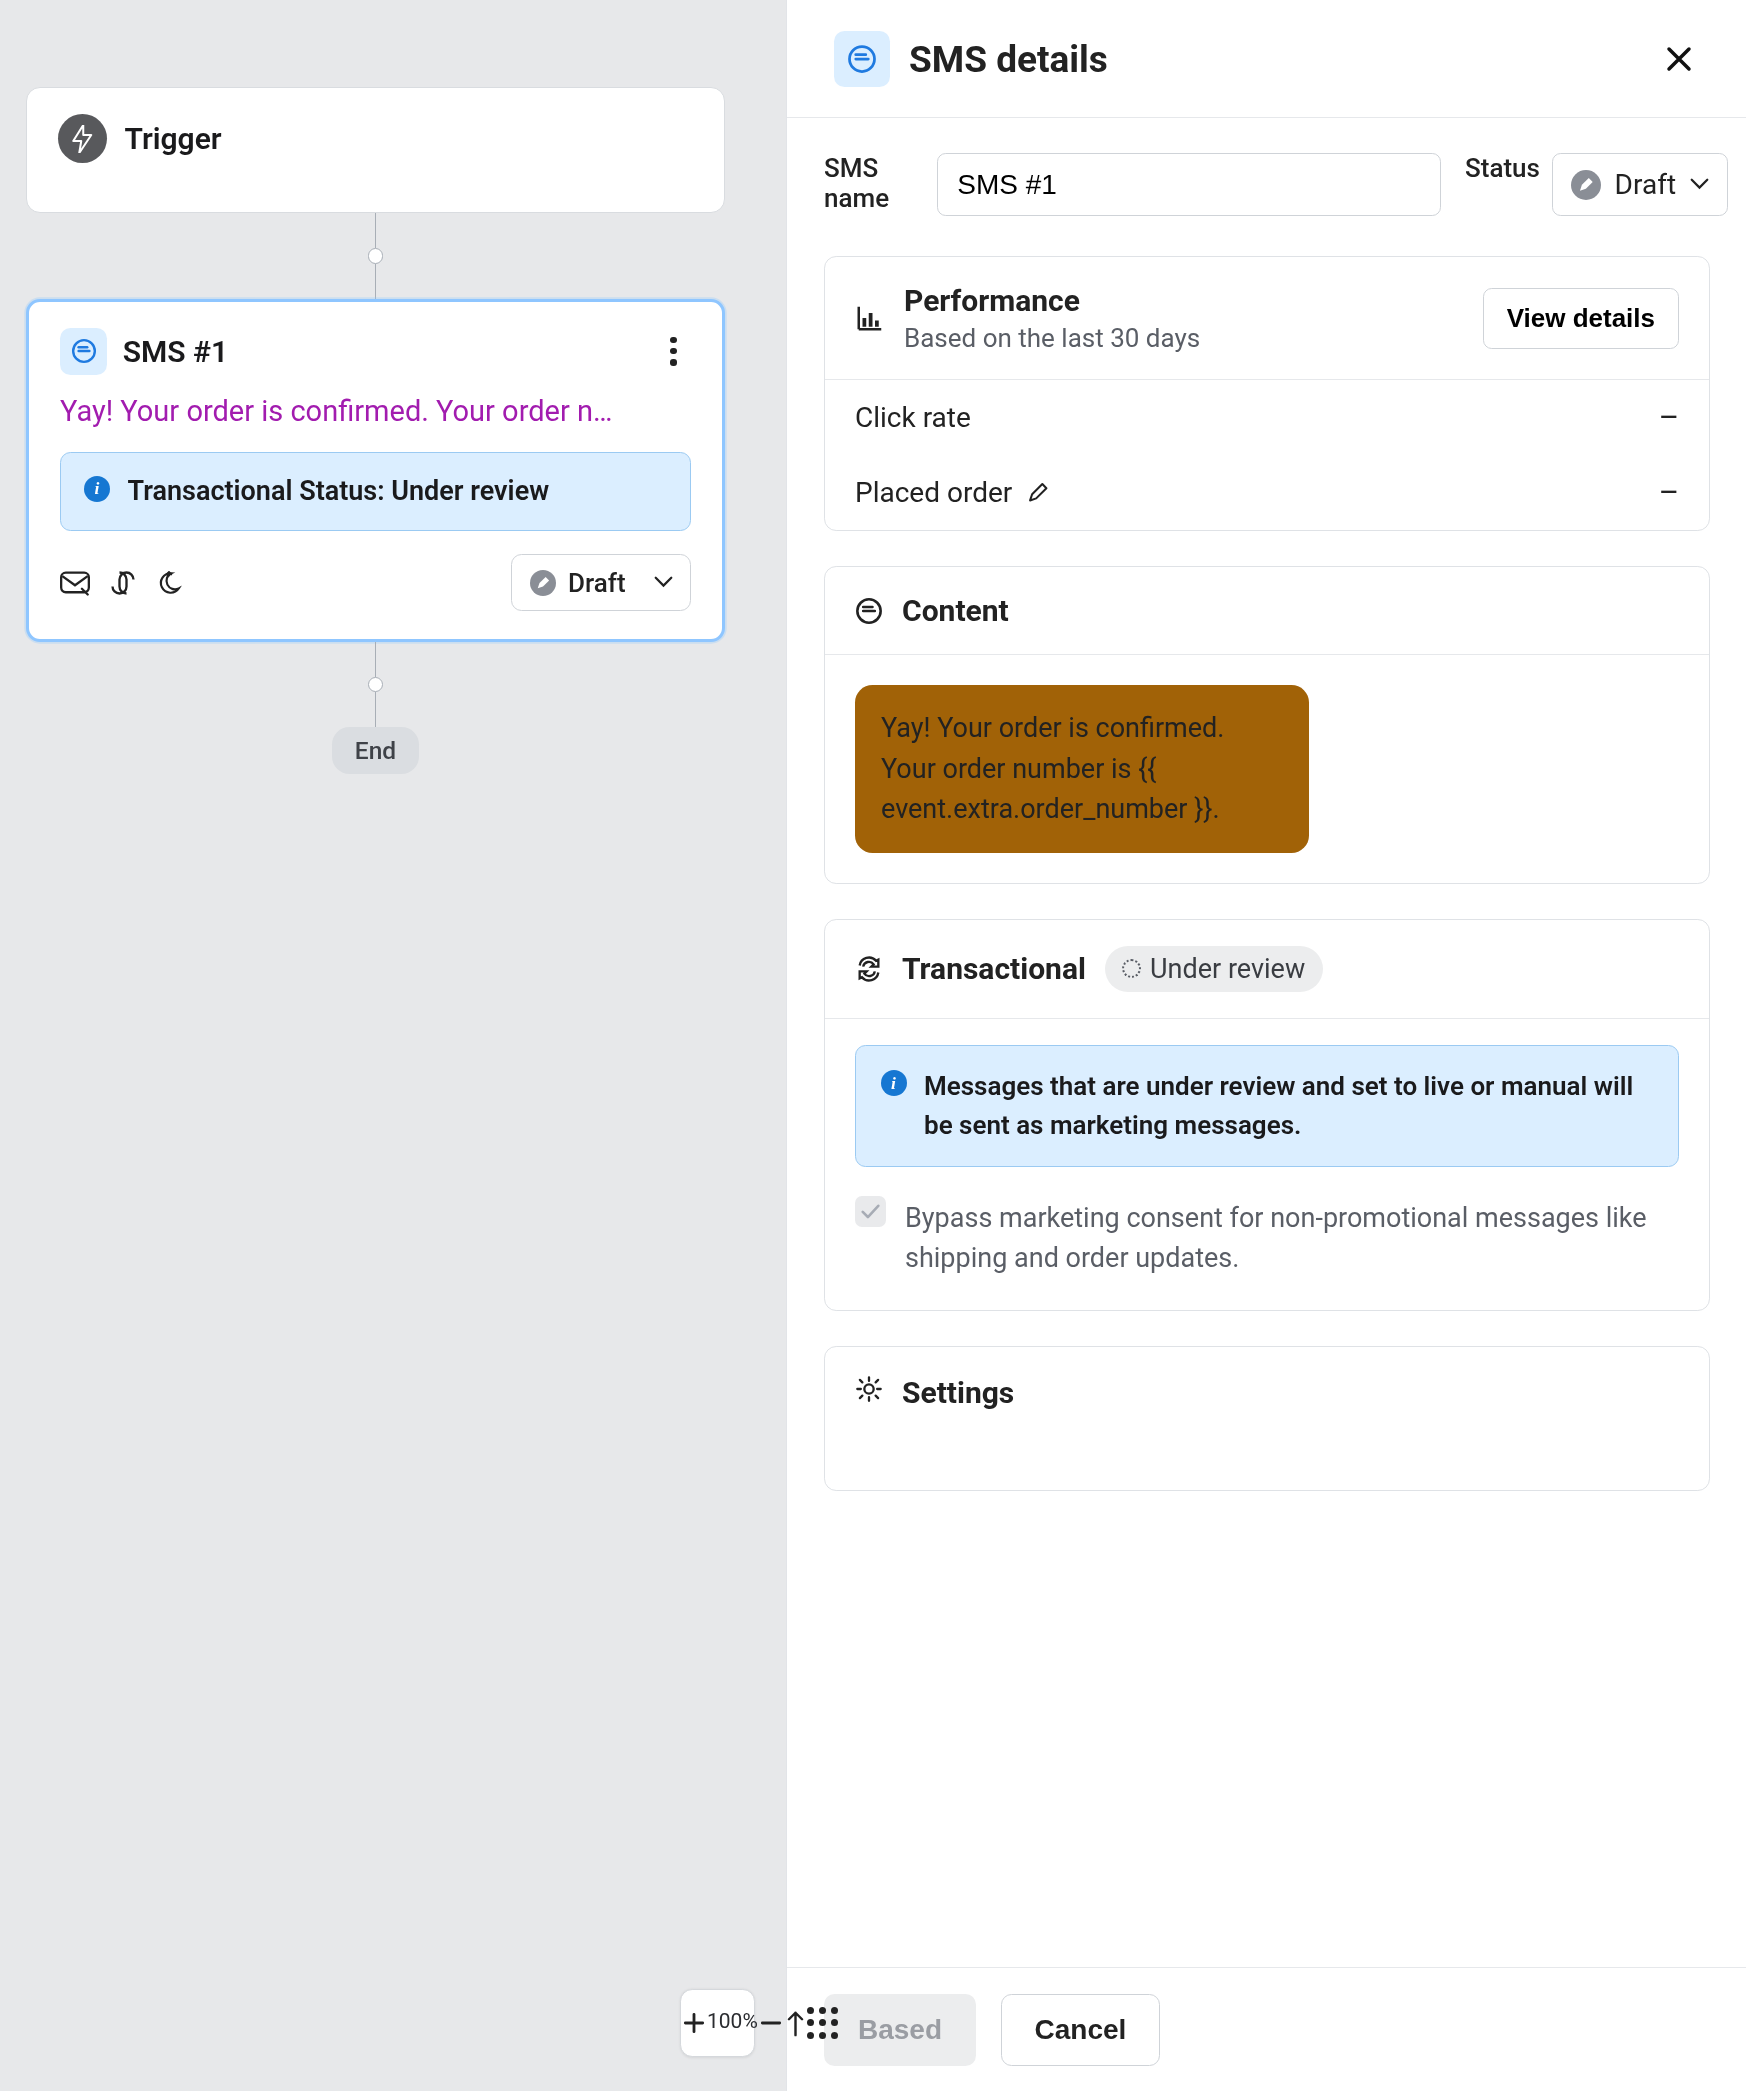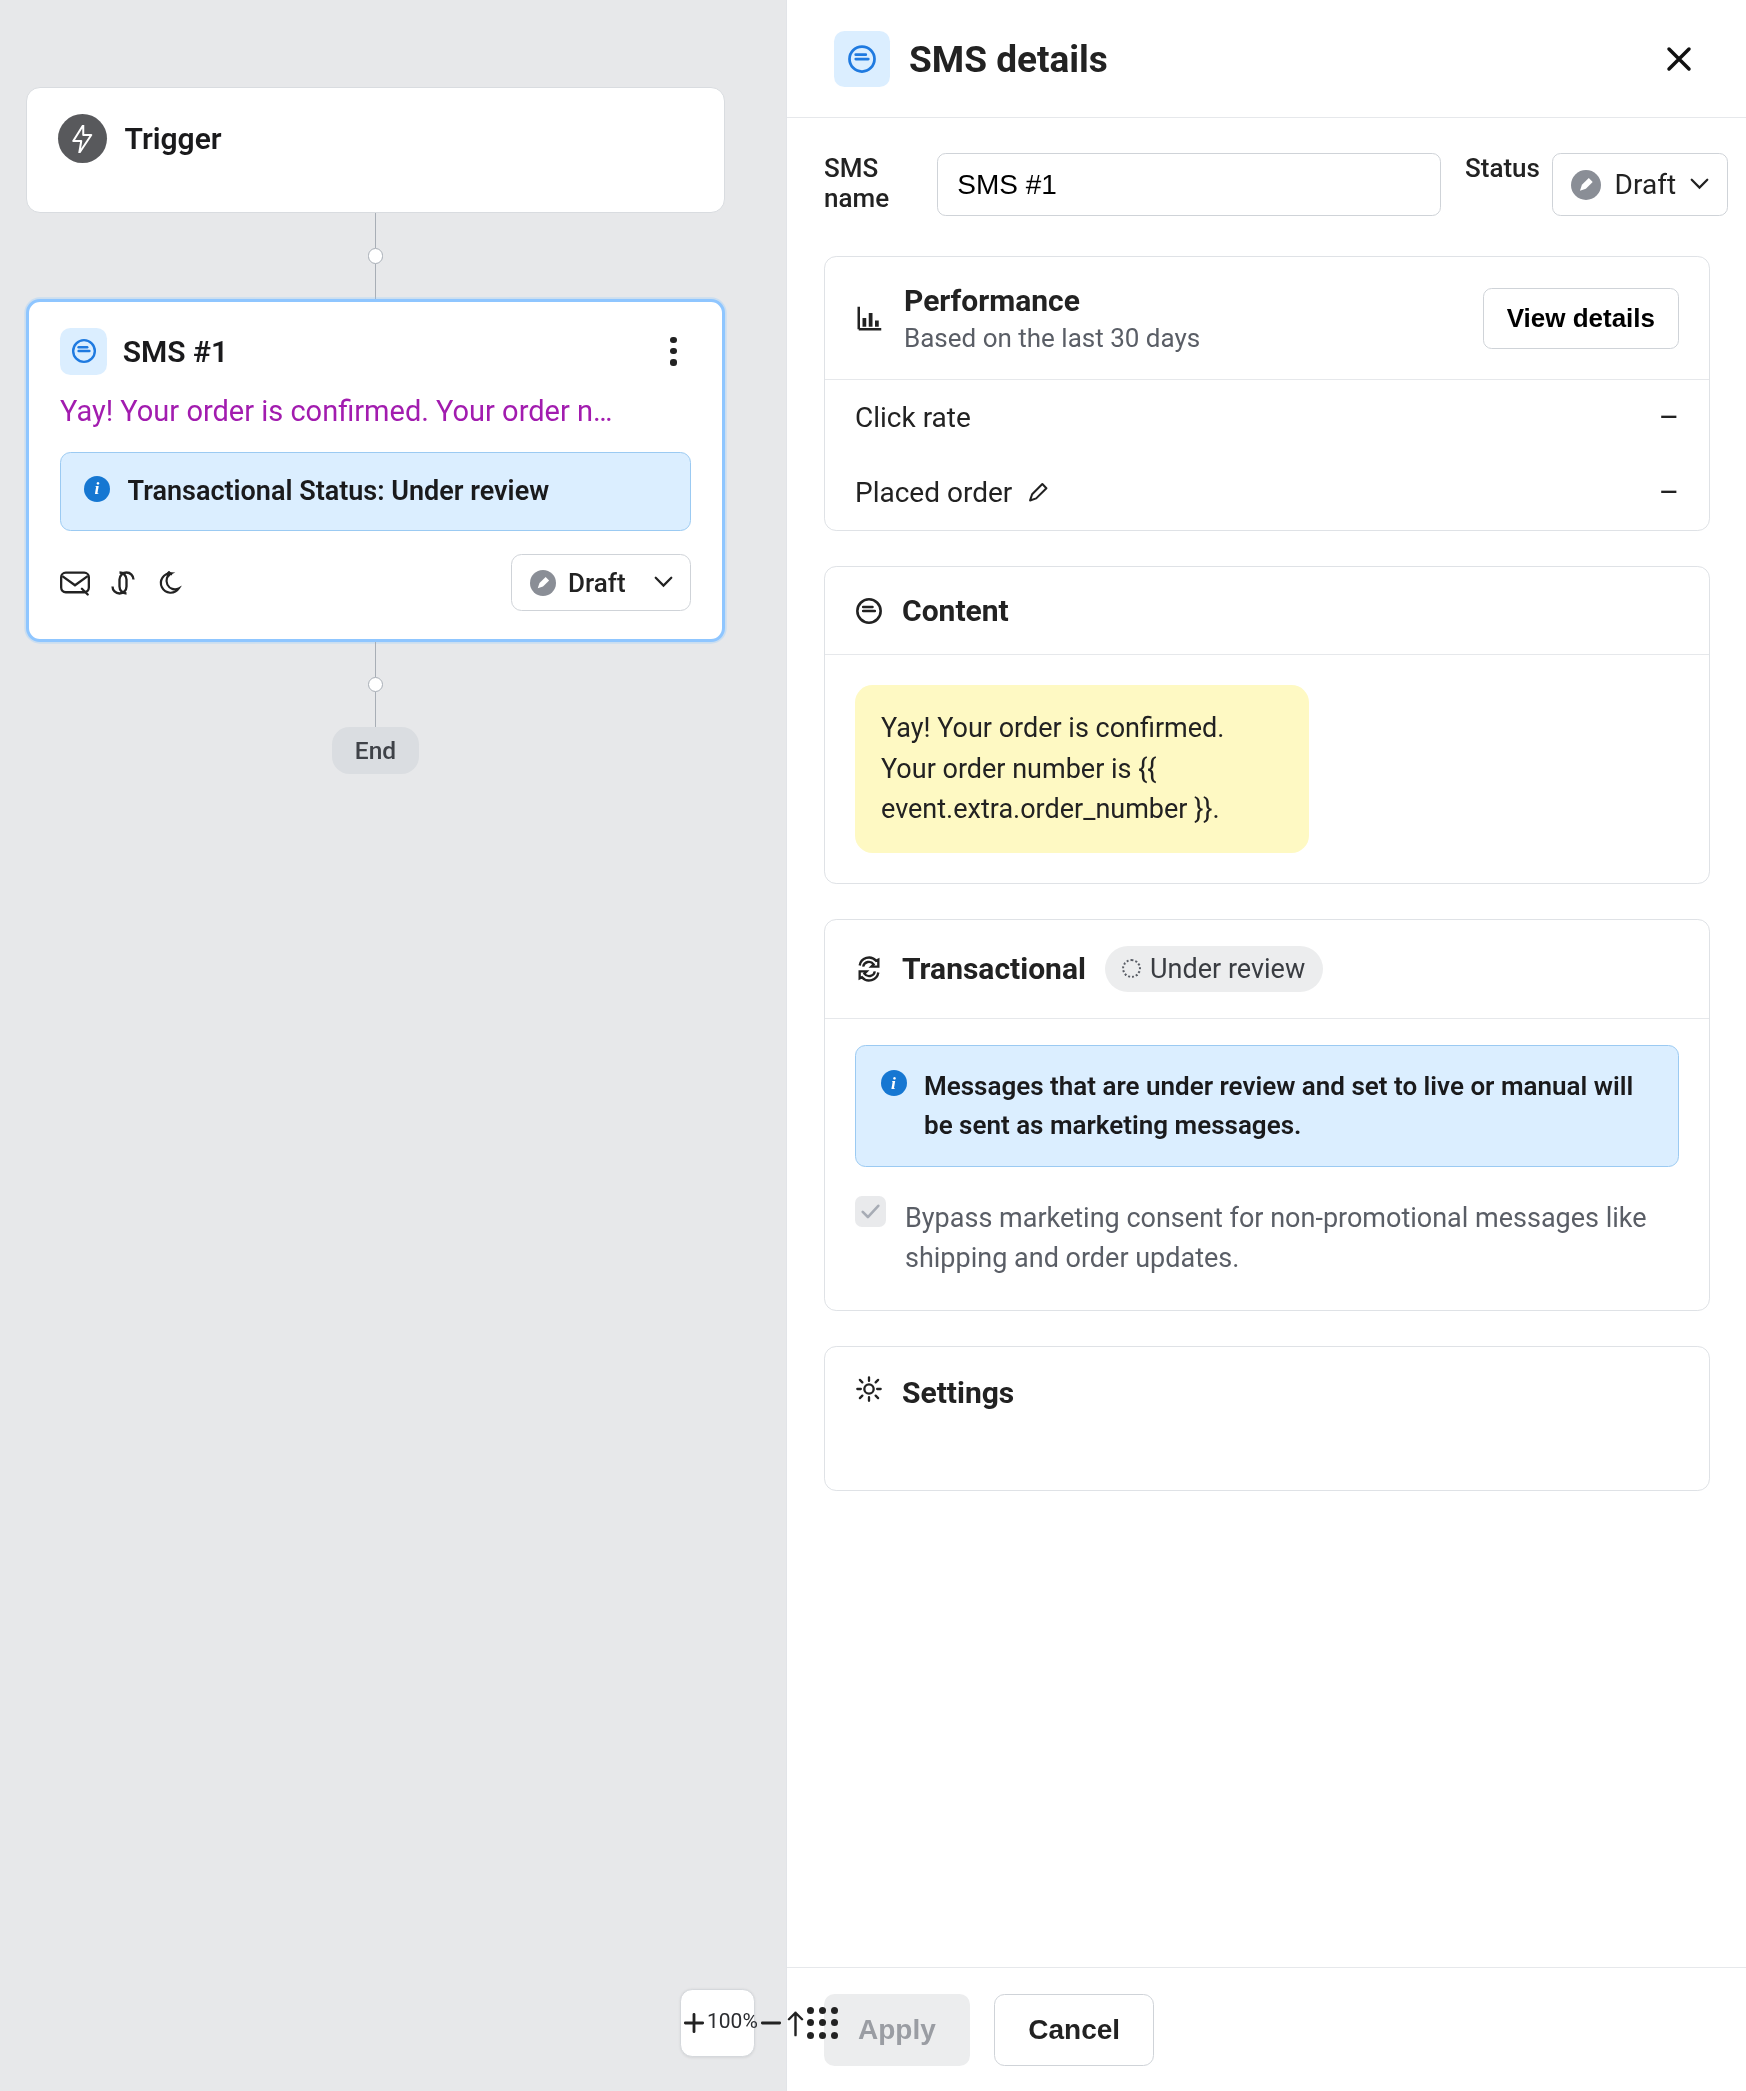--- a/index.html
+++ b/index.html
@@ -238,21 +238,21 @@
   .metric-row {
     display:flex; align-items:center; justify-content:space-between;
     padding:19px 30px;
     font-size:28px;
   }
   .metric-row .left { display:flex; align-items:center; gap:14px; }
   .metric-dash { font-size:31px; color:#222; }
 
   .content-body { padding:30px; }
   .sms-bubble {
-    background:#fef9c3; border-radius:17.5px;
+    background:#a16207; border-radius:17.5px;
     padding:23px 26px; font-size:27px; line-height:1.5;
     max-width:454px;
   }
 
   .pill-badge {
     display:inline-flex; align-items:center; gap:8.7px;
     background:#ecedee; border-radius:873px;
     padding:7px 17.5px;
     font-size:27px; color:#3a3d42;
   }
@@ -570,19 +570,19 @@
               </svg>
           </span>
           <div class="section-title">Settings</div>
         </div>
         <div style="height:52px"></div>
       </div>
 
     </div>
 
     <div class="panel-footer">
-      <button class="btn save">Apply</button>
+      <button class="btn save">Based</button>
       <button class="btn cancel">Cancel</button>
     </div>
   </div>
 
 </div>
 
 
 </body></html>

